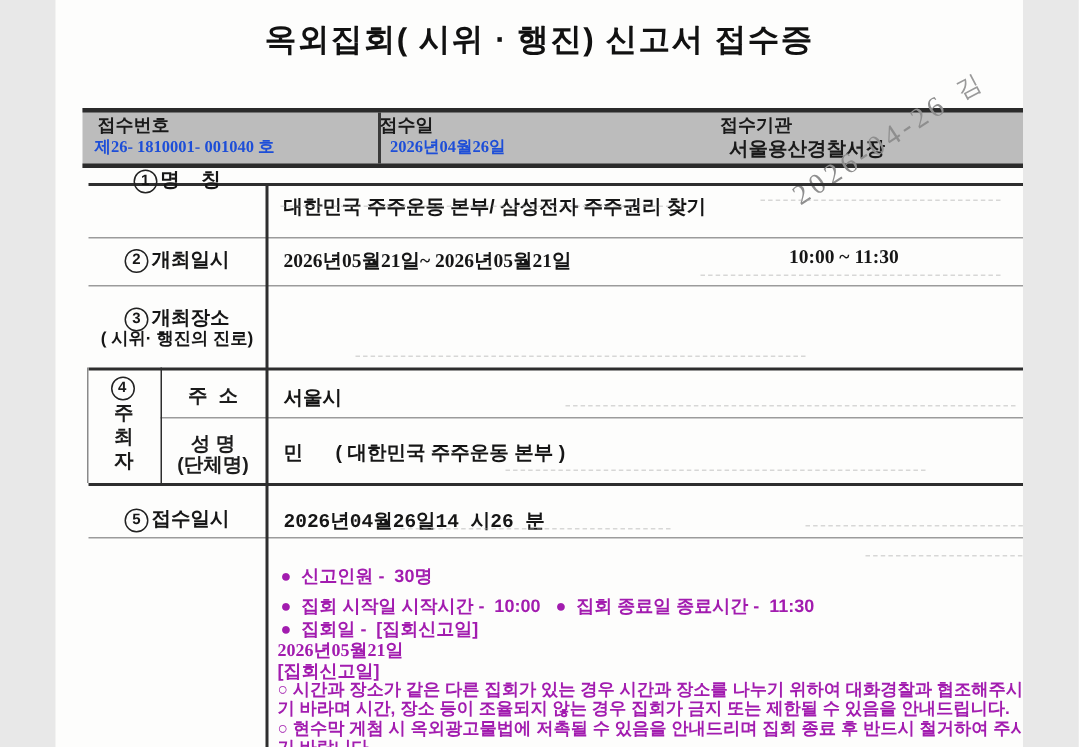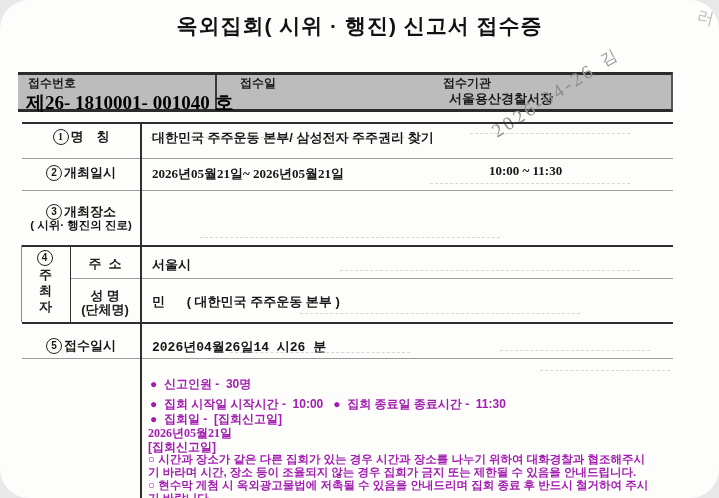--- a/index.html
+++ b/index.html
@@ -1,35 +1,35 @@
 <!DOCTYPE html>
 <html><head>
 <meta charset="utf-8">
 <style>
   html,body { margin:0; padding:0; background:#e8e8e8; }
   .page {
-    position:relative; width:719px; height:498px; margin:0 auto;
+    position:relative; width:645px; height:498px; margin:0 auto;
     background:#fdfdfc; overflow:hidden;
-    font-family:"Liberation Sans", sans-serif; color:#1c1c1c;border-radius:29px;
+    font-family:"Liberation Sans", sans-serif; color:#1c1c1c;
   }
   .title {
     position:absolute; left:0; top:12px; width:100%;
     text-align:center; font-size:21px; font-weight:bold; letter-spacing:1px;
     color:#111;
   }
   
   .hdr-bar {
     position:absolute; left:18px; top:72px; width:653px; height:34px;
     background:#bcbcbc;
     border-top:3px solid #2b2b2b; border-bottom:3px solid #2b2b2b;
     border-right:2px solid #555;
   }
   .hdr-div { position:absolute; left:197px; top:0; height:34px; border-left:2px solid #3a3a3a; }
   .hdr-label { position:absolute; font-size:12px; font-weight:bold; color:#1a1a1a; white-space:pre; }
-  .hdr-value { position:absolute; font-size:19px; font-weight:bold; color:#000000; white-space:pre;
+  .hdr-value { position:absolute; font-size:11px; font-weight:bold; color:#1d4ed8; white-space:pre;
                font-family:"Liberation Serif", serif; }
   
   .hline { position:absolute; height:0; }
   .vline { position:absolute; width:0; }
   .thick { border-top:2px solid #2e2e2e; }
   .thin  { border-top:1px solid #9b9b9b; }
   .vthick{ border-left:2px solid #2e2e2e; }
   .vthin { border-left:1.5px solid #2e2e2e; }
   
   .lab { position:absolute; left:22px; width:118px; text-align:center;
@@ -71,40 +71,41 @@
 
 <div class="page">
 
   <div class="title">옥외집회( 시위 · 행진) 신고서 접수증</div>
 
   <div class="hdr-bar">
     <div class="hdr-div"></div>
   </div>
   <div class="hdr-label" style="left:28px; top:75px;">접수번호</div>
   <div class="hdr-value" style="left:26px; top:90px;">제26- 1810001- 001040 호</div>
-  <div class="hdr-label" style="left:240px; top:75px;">접수일</div>
+  <div class="hdr-label" style="left:216px; top:75px;">접수일</div>
+  <div class="hdr-value" style="left:223px; top:90px;">2026년04월26일</div>
   <div class="hdr-label" style="left:443px; top:75px;">접수기관</div>
   <div class="hdr-label" style="left:449px; top:90px; font-size:13px;">서울용산경찰서장</div>
 
   <div class="hand" style="left:494px; top:122px;">2026-04-26</div>
   <div class="hand-ch" style="left:601px; top:48px;">김</div>
   <div class="corner-mark" style="left:697px; top:6px;">러</div>
 
   <div class="hline thick" style="left:22px; top:122px; width:651px;"></div>
   <div class="hline thin" style="left:22px; top:158px; width:651px;"></div>
   <div class="hline thin" style="left:22px; top:190px; width:651px;"></div>
   <div class="hline thick" style="left:22px; top:245px; width:651px;"></div>
   <div class="hline thin" style="left:70px; top:278px; width:603px;"></div>
   <div class="hline thick" style="left:22px; top:322px; width:651px;"></div>
   <div class="hline thin" style="left:22px; top:358px; width:651px;"></div>
   <div class="vline vthick" style="left:140px; top:122px; height:376px;"></div>
   <div class="vline vthin" style="left:70px; top:245px; height:77px;"></div>
   <div class="vline" style="left:21px; top:245px; height:77px; border-left:1px solid #8a8a8a;"></div>
 
-  <div class="lab" style="top:128px;font-family:Liberation Serif, serif;"><span class="circ">1</span><span>명    칭</span></div>
+  <div class="lab" style="top:111px;"><span class="circ">1</span><span>명    칭</span></div>
   <div class="val" style="top:129px;">대한민국 주주운동 본부/ 삼성전자 주주권리 찾기</div>
 
   <div class="lab" style="top:164px;"><span class="circ">2</span><span>개최일시</span></div>
   <div class="val serifv" style="top:165px;">2026년05월21일~ 2026년05월21일</div>
   <div class="val serifv" style="left:489px; top:163px;">10:00 ~ 11:30</div>
 
   <div class="lab" style="top:203px;"><span class="circ">3</span><span>개최장소</span></div>
   <div class="lab lab-sub" style="top:218px;">( 시위· 행진의 진로)</div>
 
   <div class="vert-ch" style="top:250px;"><span class="circ">4</span></div>

